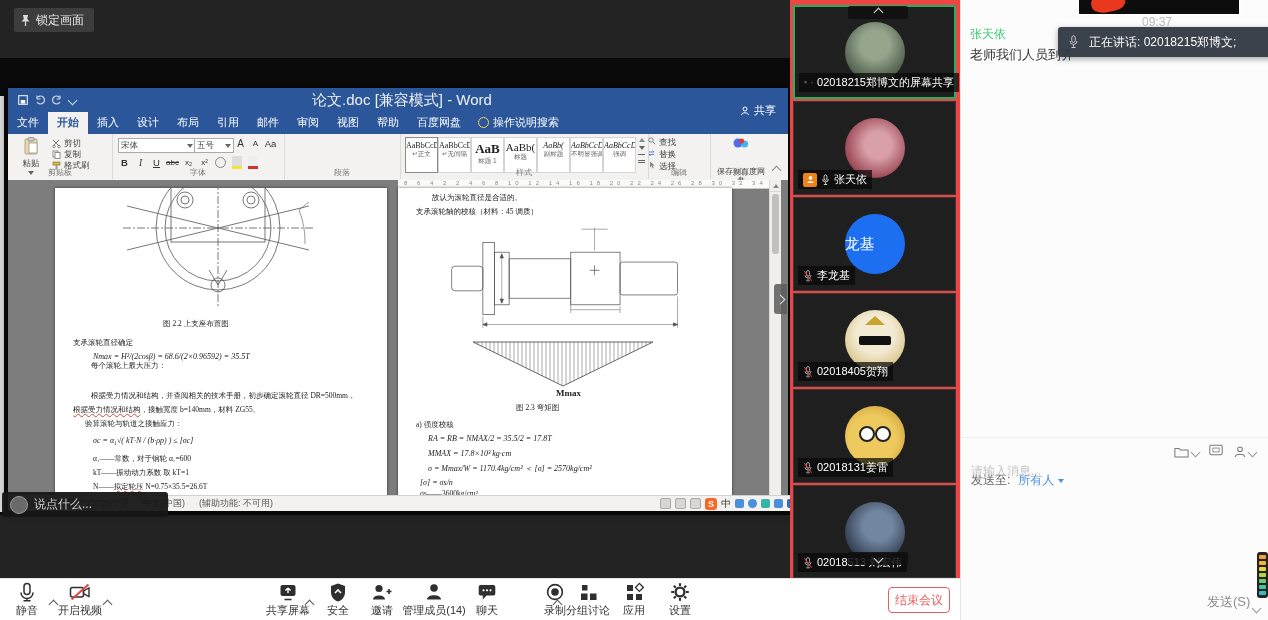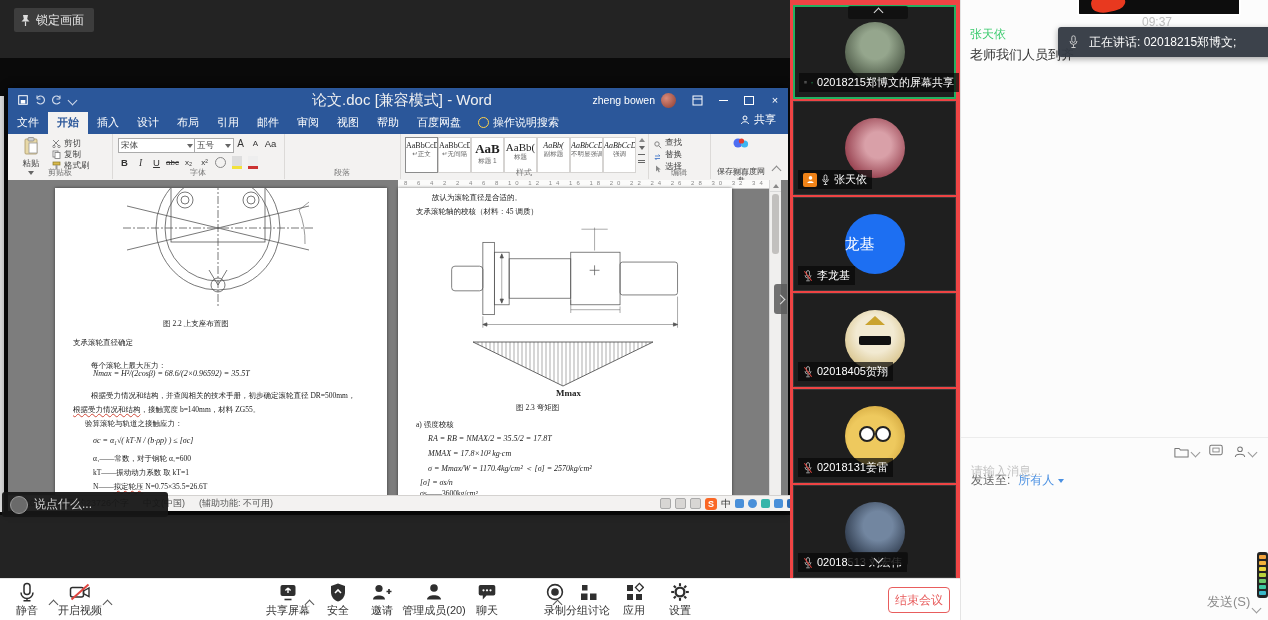--- a/index.html
+++ b/index.html
@@ -25,35 +25,35 @@
   .wtitle .ttl{position:absolute;left:8px;right:0;text-align:center;pointer-events:none;font-size:15px;color:#f0f0f0;}
   .wctrl{margin-left:auto;display:flex;align-items:center;gap:0;}
   .wctrl .acct{font-size:10.5px;margin-right:6px;}
   .wctrl .avat{width:15px;height:15px;border-radius:50%;background:radial-gradient(circle at 35% 35%,#d98a7a,#8a3b30);margin-right:8px;}
   .wbtn{width:26px;height:24px;display:flex;align-items:center;justify-content:center;color:#fff;font-size:11px;}
   .tabrow{position:absolute;left:0;top:24px;width:100%;height:22px;background:#2b579a;display:flex;align-items:flex-end;color:#fff;font-size:11px;}
   .wtab{padding:3px 9px 4px;cursor:pointer;}
   .wtab.sel{background:#f3f2f1;color:#2b579a;font-weight:bold;}
   .searchtab{display:flex;align-items:center;gap:4px;padding:3px 8px 4px;}
   .bulb{width:9px;height:9px;border:1.2px solid #ffd24a;border-radius:50%;}
-  .sharebtn{margin-left:auto;display:flex;align-items:center;gap:4px;padding:3px 12px 7px;}
+  .sharebtn{margin-left:auto;display:flex;align-items:center;gap:4px;padding:3px 12px 16px;}
   .ribbon{position:absolute;left:0;top:46px;width:100%;height:46px;background:#f3f2f1;border-bottom:1px solid #d4d2d0;font-size:8.5px;color:#444;}
   .rgroup{position:absolute;top:0;height:45px;border-right:1px solid #dcdad8;}
   .glabel{position:absolute;bottom:1px;left:0;right:0;text-align:center;font-size:8px;color:#777;}
   .paste-btn{position:absolute;left:6px;top:3px;width:34px;text-align:center;cursor:pointer;}
   .minirow{display:flex;align-items:center;gap:3px;height:11px;font-size:8.5px;color:#444;}
   .box{background:#fff;border:1px solid #ababab;display:flex;align-items:center;justify-content:space-between;font-size:8.5px;padding:0 2px;height:13px;}
   .tri{width:0;height:0;border-left:3px solid transparent;border-right:3px solid transparent;border-top:4px solid #666;}
   .fbtn{display:inline-flex;align-items:center;justify-content:center;min-width:13px;height:13px;font-size:9.5px;color:#333;}
   .pline{width:9px;height:1px;background:#666;box-shadow:0 3px 0 #666,0 6px 0 #888;margin-top:2px;}
   .stylecard{position:absolute;top:3px;width:31px;height:34px;background:#fff;border:1px solid #d6d4d2;text-align:center;cursor:pointer;overflow:hidden;}
   .stylecard.sel{border:1px solid #8c8c8c;}
   .stylecard .smp{font-family:"Liberation Serif","DejaVu Serif",serif;font-size:8px;color:#222;margin-top:3px;white-space:nowrap;}
   .stylecard .slb{font-size:6.5px;color:#666;white-space:nowrap;}
-  .editrow{display:flex;align-items:flex-end;gap:3px;height:12px;font-size:8.5px;color:#444;padding-left:6px;}
+  .editrow{display:flex;align-items:flex-start;gap:3px;height:12px;font-size:8.5px;color:#444;}
   
   .docarea{position:absolute;left:0;top:92px;width:100%;height:316px;background:#7d7d7d;overflow:hidden;}
   .ruler{position:absolute;left:390px;top:-4px;width:372px;height:12px;background:#fbfbfa;border-bottom:1px solid #c9c9c9;color:#8a8a8a;font-size:6px;line-height:14px;letter-spacing:4px;white-space:nowrap;overflow:hidden;padding-left:6px;}
   .page{position:absolute;top:8px;height:312px;background:#fff;box-shadow:0 0 3px rgba(0,0,0,.55);font-family:"Liberation Serif","DejaVu Serif",serif;color:#222;}
   .dl{position:absolute;font-size:7.5px;white-space:nowrap;}
   .dl.f{font-size:8px;}
   .wavyred{text-decoration:underline wavy #d04a3a;text-decoration-thickness:.5px;}
   .vsb{position:absolute;right:7px;top:0;width:11px;height:100%;background:#f0efee;border-left:1px solid #d9d9d9;}
   .vsb .thumb{position:absolute;left:2px;top:14px;width:7px;height:60px;background:#c2c0be;border-radius:3px;}
   .vsb .upbox{width:11px;height:11px;border-bottom:1px solid #d9d9d9;display:flex;align-items:center;justify-content:center;}
@@ -132,37 +132,20 @@
               <path d="M2 3 A4 4 0 1 1 2 7" fill="none" stroke="#cfd9ea" stroke-width="1.2"></path>
               <path d="M2 0.5 L2 4 L5.5 4" fill="none" stroke="#cfd9ea" stroke-width="1"></path>
             </svg>
           <svg width="10" height="10" viewBox="0 0 10 10">
               <path d="M8 3 A4 4 0 1 0 8 7" fill="none" stroke="#cfd9ea" stroke-width="1.2"></path>
               <path d="M8 0.5 L8 4 L4.5 4" fill="none" stroke="#cfd9ea" stroke-width="1"></path>
             </svg>
           <span class="chev d" style="border-color:#cfd9ea"></span>
         </div>
         <span class="ttl">论文.doc [兼容模式] - Word</span>
-        <div class="wctrl">
-          <span class="acct">zheng bowen</span>
-          <span class="avat"></span>
-          <span class="wbtn">
-            <svg width="11" height="11" viewBox="0 0 11 11">
-                <rect x="1" y="1" width="9" height="9" fill="none" stroke="#fff" stroke-width="1"></rect>
-                <line x1="1" y1="4" x2="10" y2="4" stroke="#fff" stroke-width="1"></line>
-              </svg>
-          </span>
-          <span class="wbtn">
-              <span style="display:block;width:9px;height:1px;background:#fff"></span>
-            </span>
-          <span class="wbtn">
-              <span style="display:block;width:8px;height:7px;border:1px solid #fff"></span>
-            </span>
-          <span class="wbtn">×</span>
-        </div>
       </div>
 
       <div class="tabrow">
         <span class="wtab">文件</span>
         <span class="wtab sel">开始</span>
         <span class="wtab">插入</span>
         <span class="wtab">设计</span>
         <span class="wtab">布局</span>
         <span class="wtab">引用</span>
         <span class="wtab">邮件</span>
@@ -374,21 +357,21 @@
               <line x1="105" y1="-20" x2="105" y2="118" stroke-dasharray="8 2 2 2"></line>
               <line x1="14" y1="62" x2="196" y2="18"></line>
               <line x1="14" y1="18" x2="196" y2="62"></line>
               <path d="M186 22 A 85 85 0 0 1 192 56" stroke-width="0.6"></path>
               <line x1="186" y1="22" x2="196" y2="14" stroke-width="0.6"></line>
             </g>
           </svg>
           <div class="dl" style="left:108px;top:131px">图 2.2 上支座布置图</div>
           <div class="dl" style="left:18px;top:150px">支承滚轮直径确定</div>
           <div class="dl" style="left:36px;top:173px">每个滚轮上最大压力：</div>
-          <div class="dl f" style="left:38px;top:181px;font-style:italic">Nmax = H²/(2cosβ) = 68.6/(2×0.96592) = 35.5T</div>
+          <div class="dl f" style="left:38px;top:164px;font-style:italic">Nmax = H²/(2cosβ) = 68.6/(2×0.96592) = 35.5T</div>
           <div class="dl" style="left:36px;top:203px">根据受力情况和结构，并查阅相关的技术手册，初步确定滚轮直径 DR=500mm，</div>
           <div class="dl" style="left:18px;top:217px"><span class="wavyred">根据受力情况和结构</span><span>，接触宽度 b=140mm，材料 ZG55。</span></div>
           <div class="dl" style="left:30px;top:231px">验算滚轮与轨道之接触应力：</div>
           <div class="dl f" style="left:38px;top:248px;font-style:italic">σc = α₁√( kT·N / (b·ρp) ) ≤ [σc]</div>
           <div class="dl" style="left:38px;top:266px">α₁——常数，对于钢轮 α₁=600</div>
           <div class="dl" style="left:38px;top:280px">kT——振动动力系数 取 kT=1</div>
           <div class="dl" style="left:38px;top:294px"><span>N——</span><span class="wavyred">拟定轮压</span><span> N=0.75×35.5=26.6T</span></div>
           <div class="dl" style="left:38px;top:306px">ρp——相当曲率半径 1/ρp = 2/DR − 2/DN = 2/50 − 2/430 = 7.6/215</div>
         </div>
 
@@ -676,21 +659,21 @@
           <path d="M15.5 9.5 h5 M18 7 v5" stroke="#2f2f2f" stroke-width="1.7"></path>
         </svg>
       <span>邀请</span>
     </div>
 
     <div class="titem" style="left:395px;width:78px">
       <svg width="20" height="20" viewBox="0 0 20 20">
           <circle cx="10" cy="6" r="3.8" fill="#2f2f2f"></circle>
           <path d="M3 17.5 C3 11.8 17 11.8 17 17.5 Z" fill="#2f2f2f"></path>
         </svg>
-      <span>管理成员(20)</span>
+      <span>管理成员(14)</span>
     </div>
 
     <div class="titem" style="left:465px;width:44px">
       <svg width="20" height="20" viewBox="0 0 20 20">
           <path d="M3.5 3 h13 a1.8 1.8 0 0 1 1.8 1.8 v7 a1.8 1.8 0 0 1 -1.8 1.8 H9.5 L5.8 17.5 V13.6 H3.5 a1.8 1.8 0 0 1 -1.8 -1.8 v-7 A1.8 1.8 0 0 1 3.5 3 Z" fill="#2f2f2f"></path>
           <circle cx="6.5" cy="8.3" r="1.1" fill="#fff"></circle>
           <circle cx="10" cy="8.3" r="1.1" fill="#fff"></circle>
           <circle cx="13.5" cy="8.3" r="1.1" fill="#fff"></circle>
         </svg>
       <span>聊天</span>

